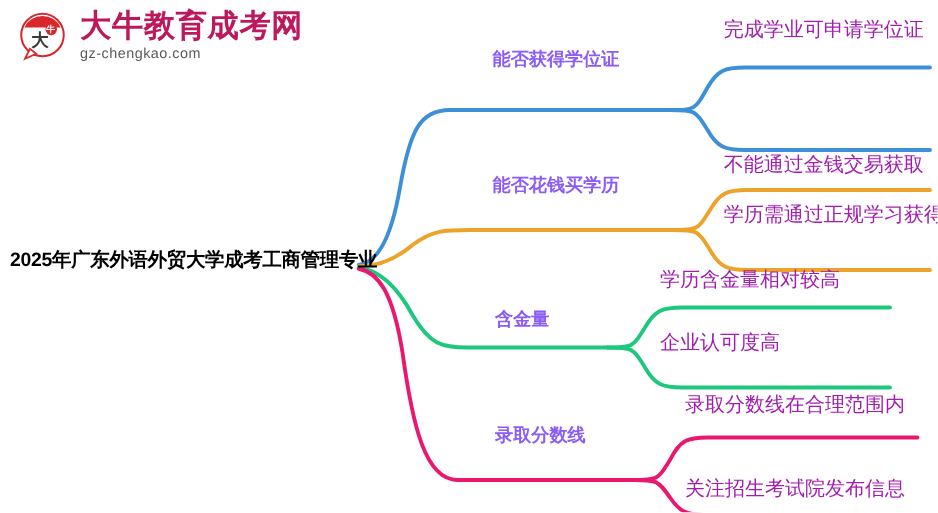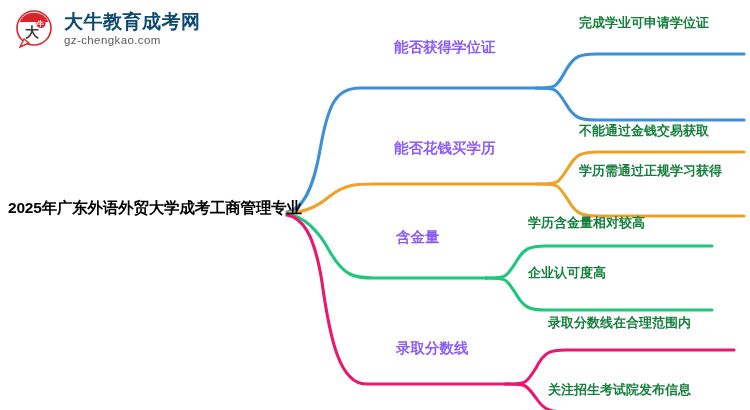--- a/index.html
+++ b/index.html
@@ -36,23 +36,23 @@
     flex: 0 0 42px;
   }
   .logo-badge svg { display: block; }
   .logo-text {
     display: flex;
     flex-direction: column;
     justify-content: center;
     line-height: 1;
   }
   .logo-title {
-    font-size: 19px;
+    font-size: 25px;
     font-weight: bold;
-    color: #0c4a6e;
+    color: #be185d;
     letter-spacing: 0.5px;
     white-space: nowrap;
   }
   .logo-sub {
     margin-top: 4px;
     font-size: 11.5px;
     font-weight: normal;
     color: #5a5a5a;
     letter-spacing: 0.4px;
     white-space: nowrap;
@@ -81,27 +81,27 @@
     left: 8px;
     top: 198px;
     letter-spacing: -0.2px;
   }
   .branch-node {
     font-size: 14.5px;
     font-weight: bold;
     color: #8b5cf6;
   }
   .leaf-node {
-    font-size: 13px;
-    font-weight: bold;
-    color: #15803d;
+    font-size: 16px;
+    font-weight: normal;
+    color: #a21caf;
   }
   .b1-label { left: 394px; top: 38px; }
   .b2-label { left: 394px; top: 139px; }
-  .b3-label { left: 396px; top: 228px; }
+  .b3-label { left: 396px; top: 246px; }
   .b4-label { left: 396px; top: 339px; }
 
   .l1a { left: 579px; top: 14px; }
   .l1b { left: 579px; top: 64px; }
   .l2a { left: 579px; top: 122px; }
   .l2b { left: 579px; top: 162px; text-align: right; }
   .l3a { left: 528px; top: 214px; }
   .l3b { left: 528px; top: 264px; }
   .l4a { left: 548px; top: 314px; }
   .l4b { left: 548px; top: 364px; margin-top: 17px; }

